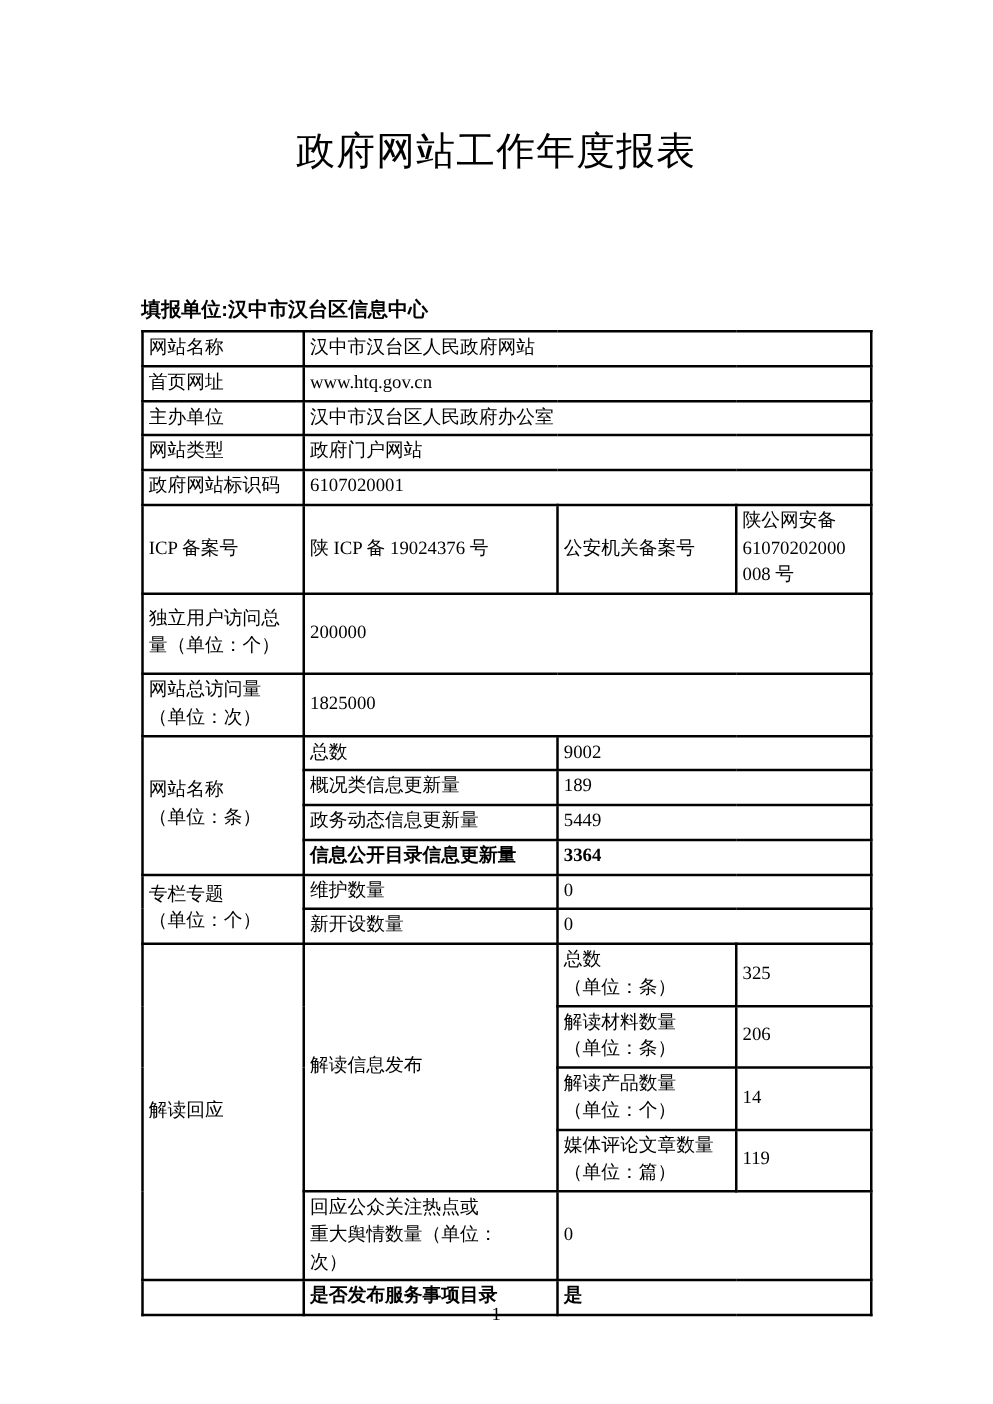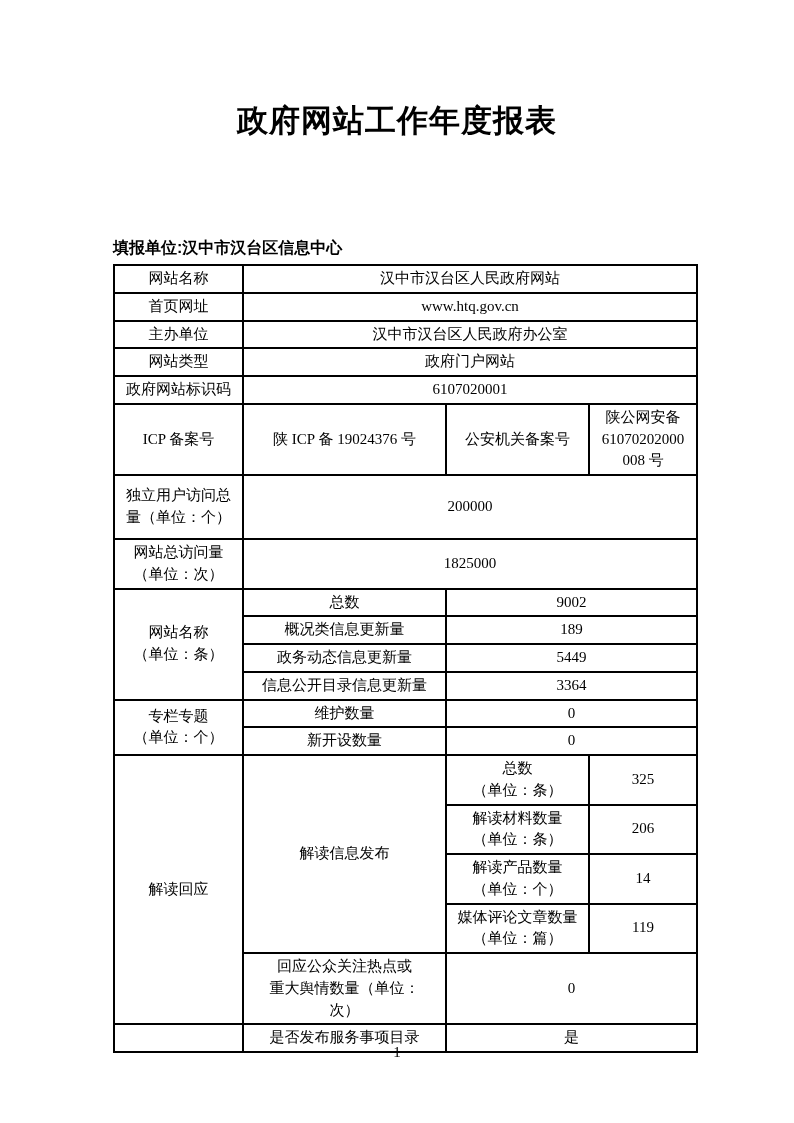--- a/index.html
+++ b/index.html
@@ -15,21 +15,21 @@
     position: relative;
     width: 794px; height: 1123px;
     background: #ffffff;
   }
   .doc-title {
     position: absolute;
     top: 100px; left: 0;
     width: 794px;
     text-align: center;
     font-family: "Liberation Sans", sans-serif;
-    font-weight: bold;
+    font-weight: normal;
     font-size: 31px;
     letter-spacing: 1px;
   }
   .doc-subtitle {
     position: absolute;
     top: 170px; left: 0;
     width: 794px;
     text-align: center;
     font-size: 18px;
     letter-spacing: 2px;
@@ -44,31 +44,30 @@
   }
   table.report {
     position: absolute;
     top: 264px; left: 113px;
     width: 583px;
     border-collapse: collapse;
     table-layout: fixed;
   }
   table.report td {
     border: 2px solid #000000;
-    text-align: center;
     vertical-align: middle;
     font-size: 15px;
     line-height: 1.45;
     padding: 2px 4px;
     white-space: pre-line;
     overflow: hidden;
   }
   .h27 { height: 27px; }
   .h26 { height: 26px; margin-left: 37px; }
-  .h28 { height: 21px; }
+  .h28 { height: 21px; font-weight: bold; }
   .h46 { height: 46px; }
   .h47 { height: 47px; }
   .h50 { height: 64px; }
   .h64 { height: 64px; }
   .h70 { height: 70px; }
   .page-number {
     position: absolute;
     top: 1044px; left: 0;
     width: 794px;
     text-align: center;

